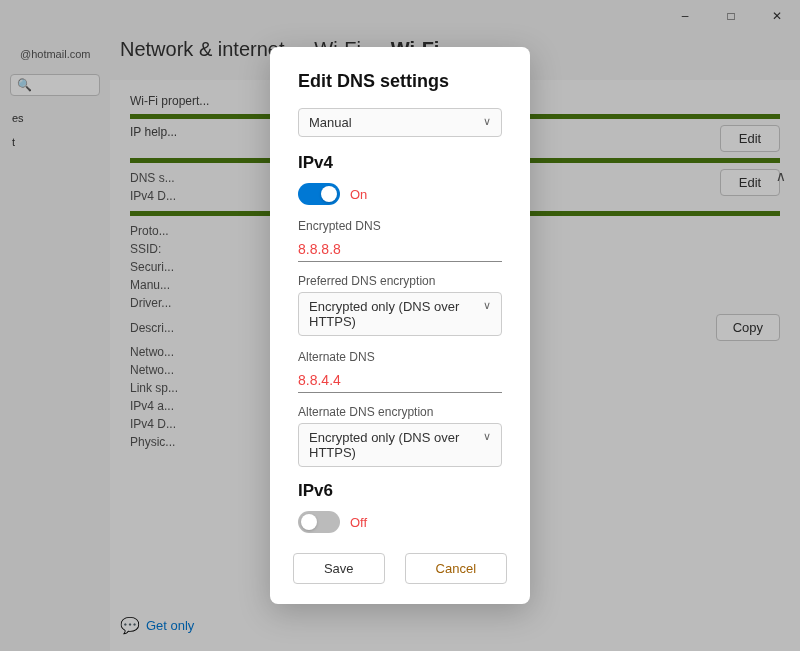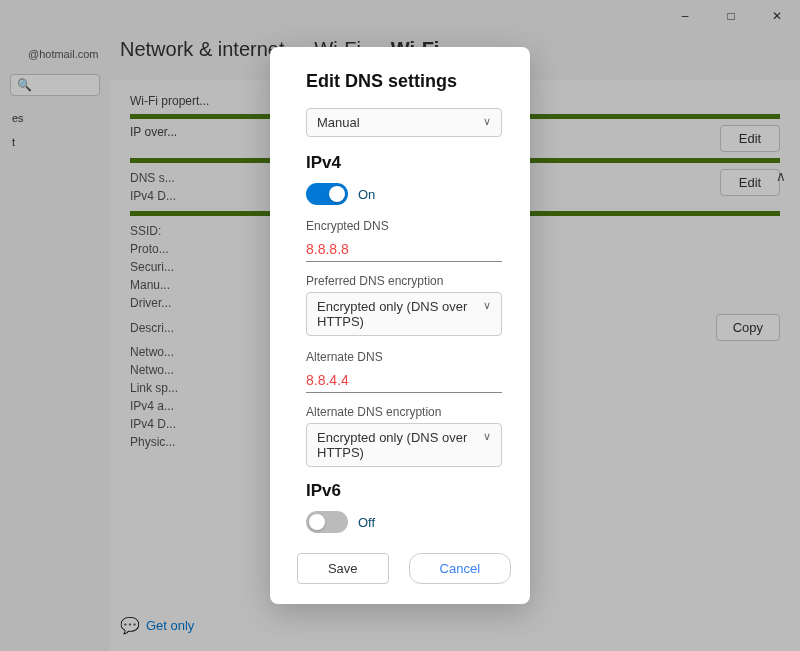--- a/index.html
+++ b/index.html
@@ -41,21 +41,21 @@
       width: 110px;
       height: 619px;
       background: #f3f3f3;
       display: flex;
       flex-direction: column;
       padding: 10px 0;
     }
     .sidebar-user {
       font-size: 11px;
       color: #555;
-      padding: 6px 28px;
+      padding: 6px 20px;
       margin-bottom: 8px;
     }
     .sidebar-search {
       display: flex;
       align-items: center;
       margin: 0 10px 10px 10px;
       background: #fff;
       border: 1px solid #ccc;
       border-radius: 4px;
       padding: 3px 6px;
@@ -113,21 +113,21 @@
       display: flex;
       align-items: center;
       justify-content: center;
       z-index: 10;
     }
 
     
     .dialog {
       background: #fff;
       border-radius: 8px;
-      padding: 24px 28px 20px 36px;
+      padding: 24px 28px 20px 28px;
       width: 260px;
       box-shadow: 0 8px 32px rgba(0,0,0,0.22);
       position: relative;
     }
     .dialog-title {
       font-size: 18px;
       font-weight: 600;
       color: #111;
       margin-bottom: 16px;
     }
@@ -179,21 +179,21 @@
       top: 3px;
       width: 16px;
       height: 16px;
       border-radius: 50%;
       background: #fff;
       box-shadow: 0 1px 3px rgba(0,0,0,0.2);
       transition: left 0.2s;
     }
     .toggle.on .toggle-knob { left: 23px; }
     .toggle.off .toggle-knob { left: 3px; }
-    .toggle-label { font-size: 13px; color: #0c4a6e; }
+    .toggle-label { font-size: 13px; color: #ef4444; }
 
     
     .dns-label {
       font-size: 12px;
       color: #555;
       margin-bottom: 4px;
     }
     .dns-input {
       width: 100%;
       border: none;
@@ -218,25 +218,25 @@
       background: #fff;
       border-radius: 4px;
       padding: 7px 30px;
       font-size: 13px;
       cursor: pointer;
       color: #333;
     }
     .btn-cancel {
       border: 1px solid #ccc;
       background: #fff;
-      border-radius: 12px;
+      border-radius: 4px;
       padding: 7px 30px;
       font-size: 13px;
       cursor: pointer;
-      color: #3b82f6;
+      color: #a16207;
     }
 
     
     .help-link {
       position: absolute;
       bottom: 16px;
       left: 120px;
       display: flex;
       align-items: center;
       gap: 6px;
@@ -301,38 +301,38 @@
 
 <div class="content-area">
 
   <button class="collapse-btn">∧</button>
 
   <div class="content-row" style="margin-top:8px;">
     <span class="content-row-text">Wi-Fi propert...</span>
   </div>
 
   <div class="content-row">
-    <span class="content-row-text">IP over...</span>
+    <span class="content-row-text">IP help...</span>
     <button class="btn-outline">Edit</button>
   </div>
 
   <div class="content-row">
     <div>
       <div class="network-detail-row">DNS s...</div>
       <div class="network-detail-row">IPv4 D...</div>
     </div>
     <button class="btn-outline">Edit</button>
   </div>
 
   <div style="margin-top:6px;">
     <div class="network-detail-row">
+      <span>Proto...</span>
+    </div>
+    <div class="network-detail-row">
       <span>SSID:</span>
-    </div>
-    <div class="network-detail-row">
-      <span>Proto...</span>
     </div>
     <div class="network-detail-row">
       <span>Securi...</span>
     </div>
     <div class="network-detail-row">
       <span>Manu...</span>
     </div>
     <div class="network-detail-row">
       <span>Driver...</span>
     </div>

